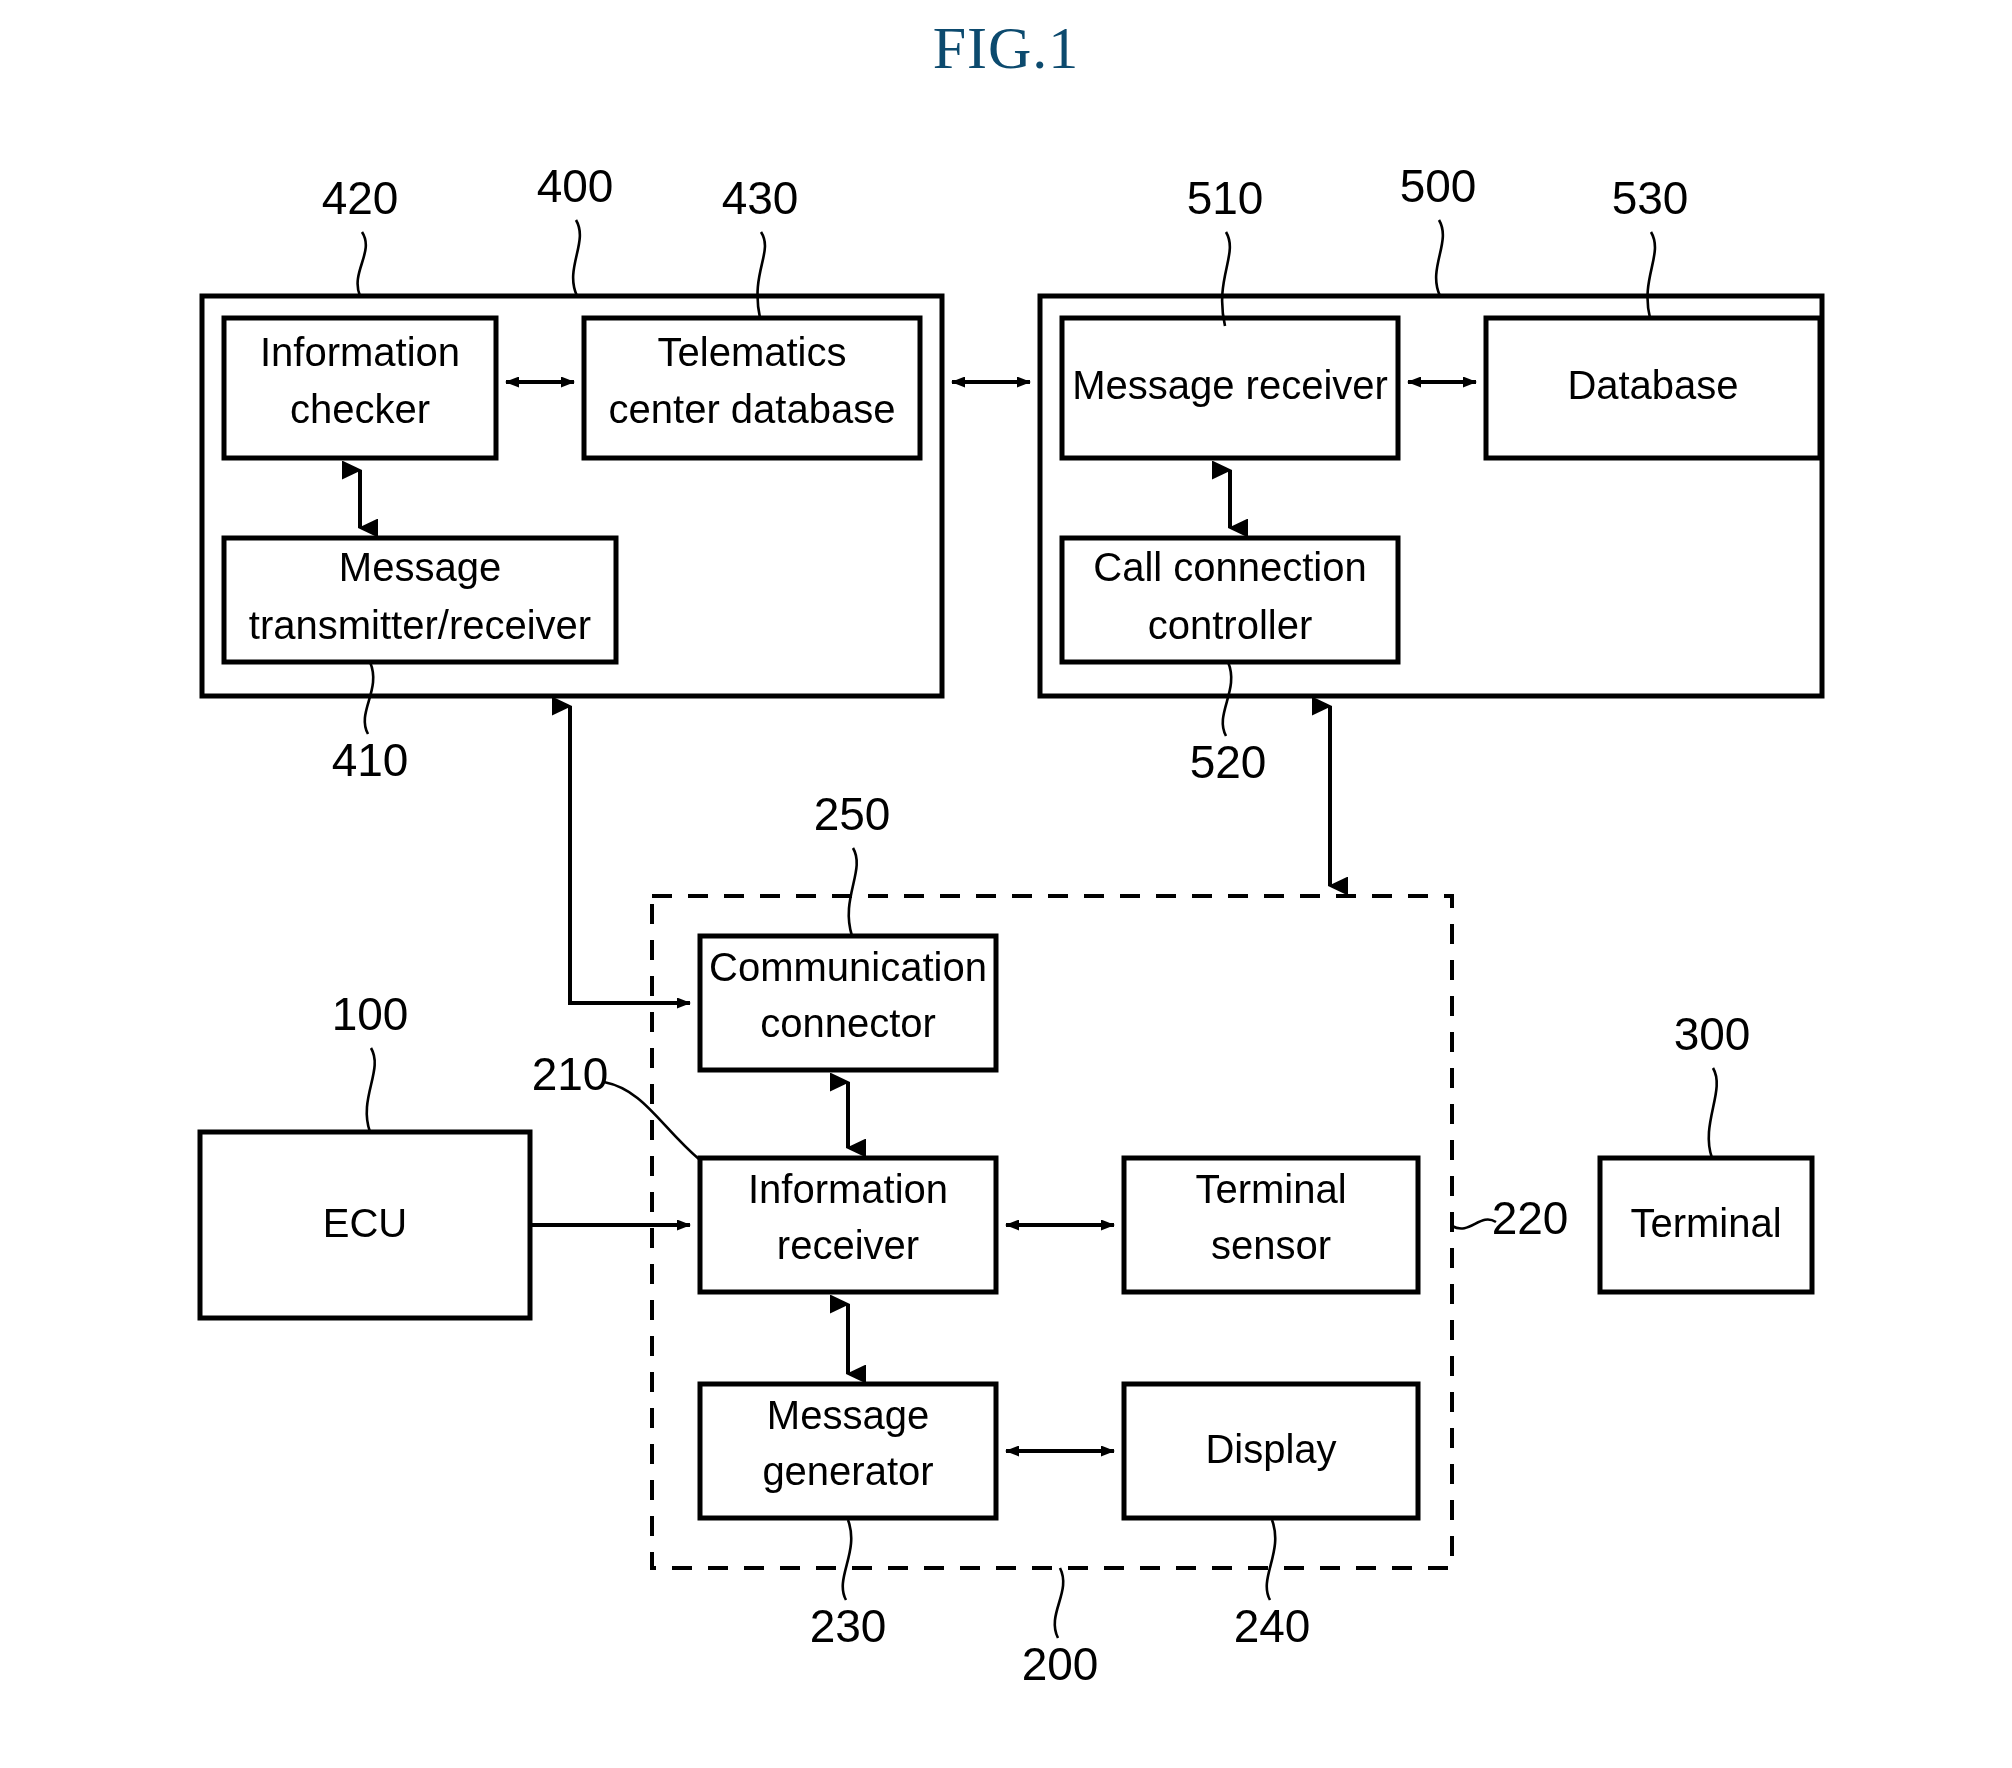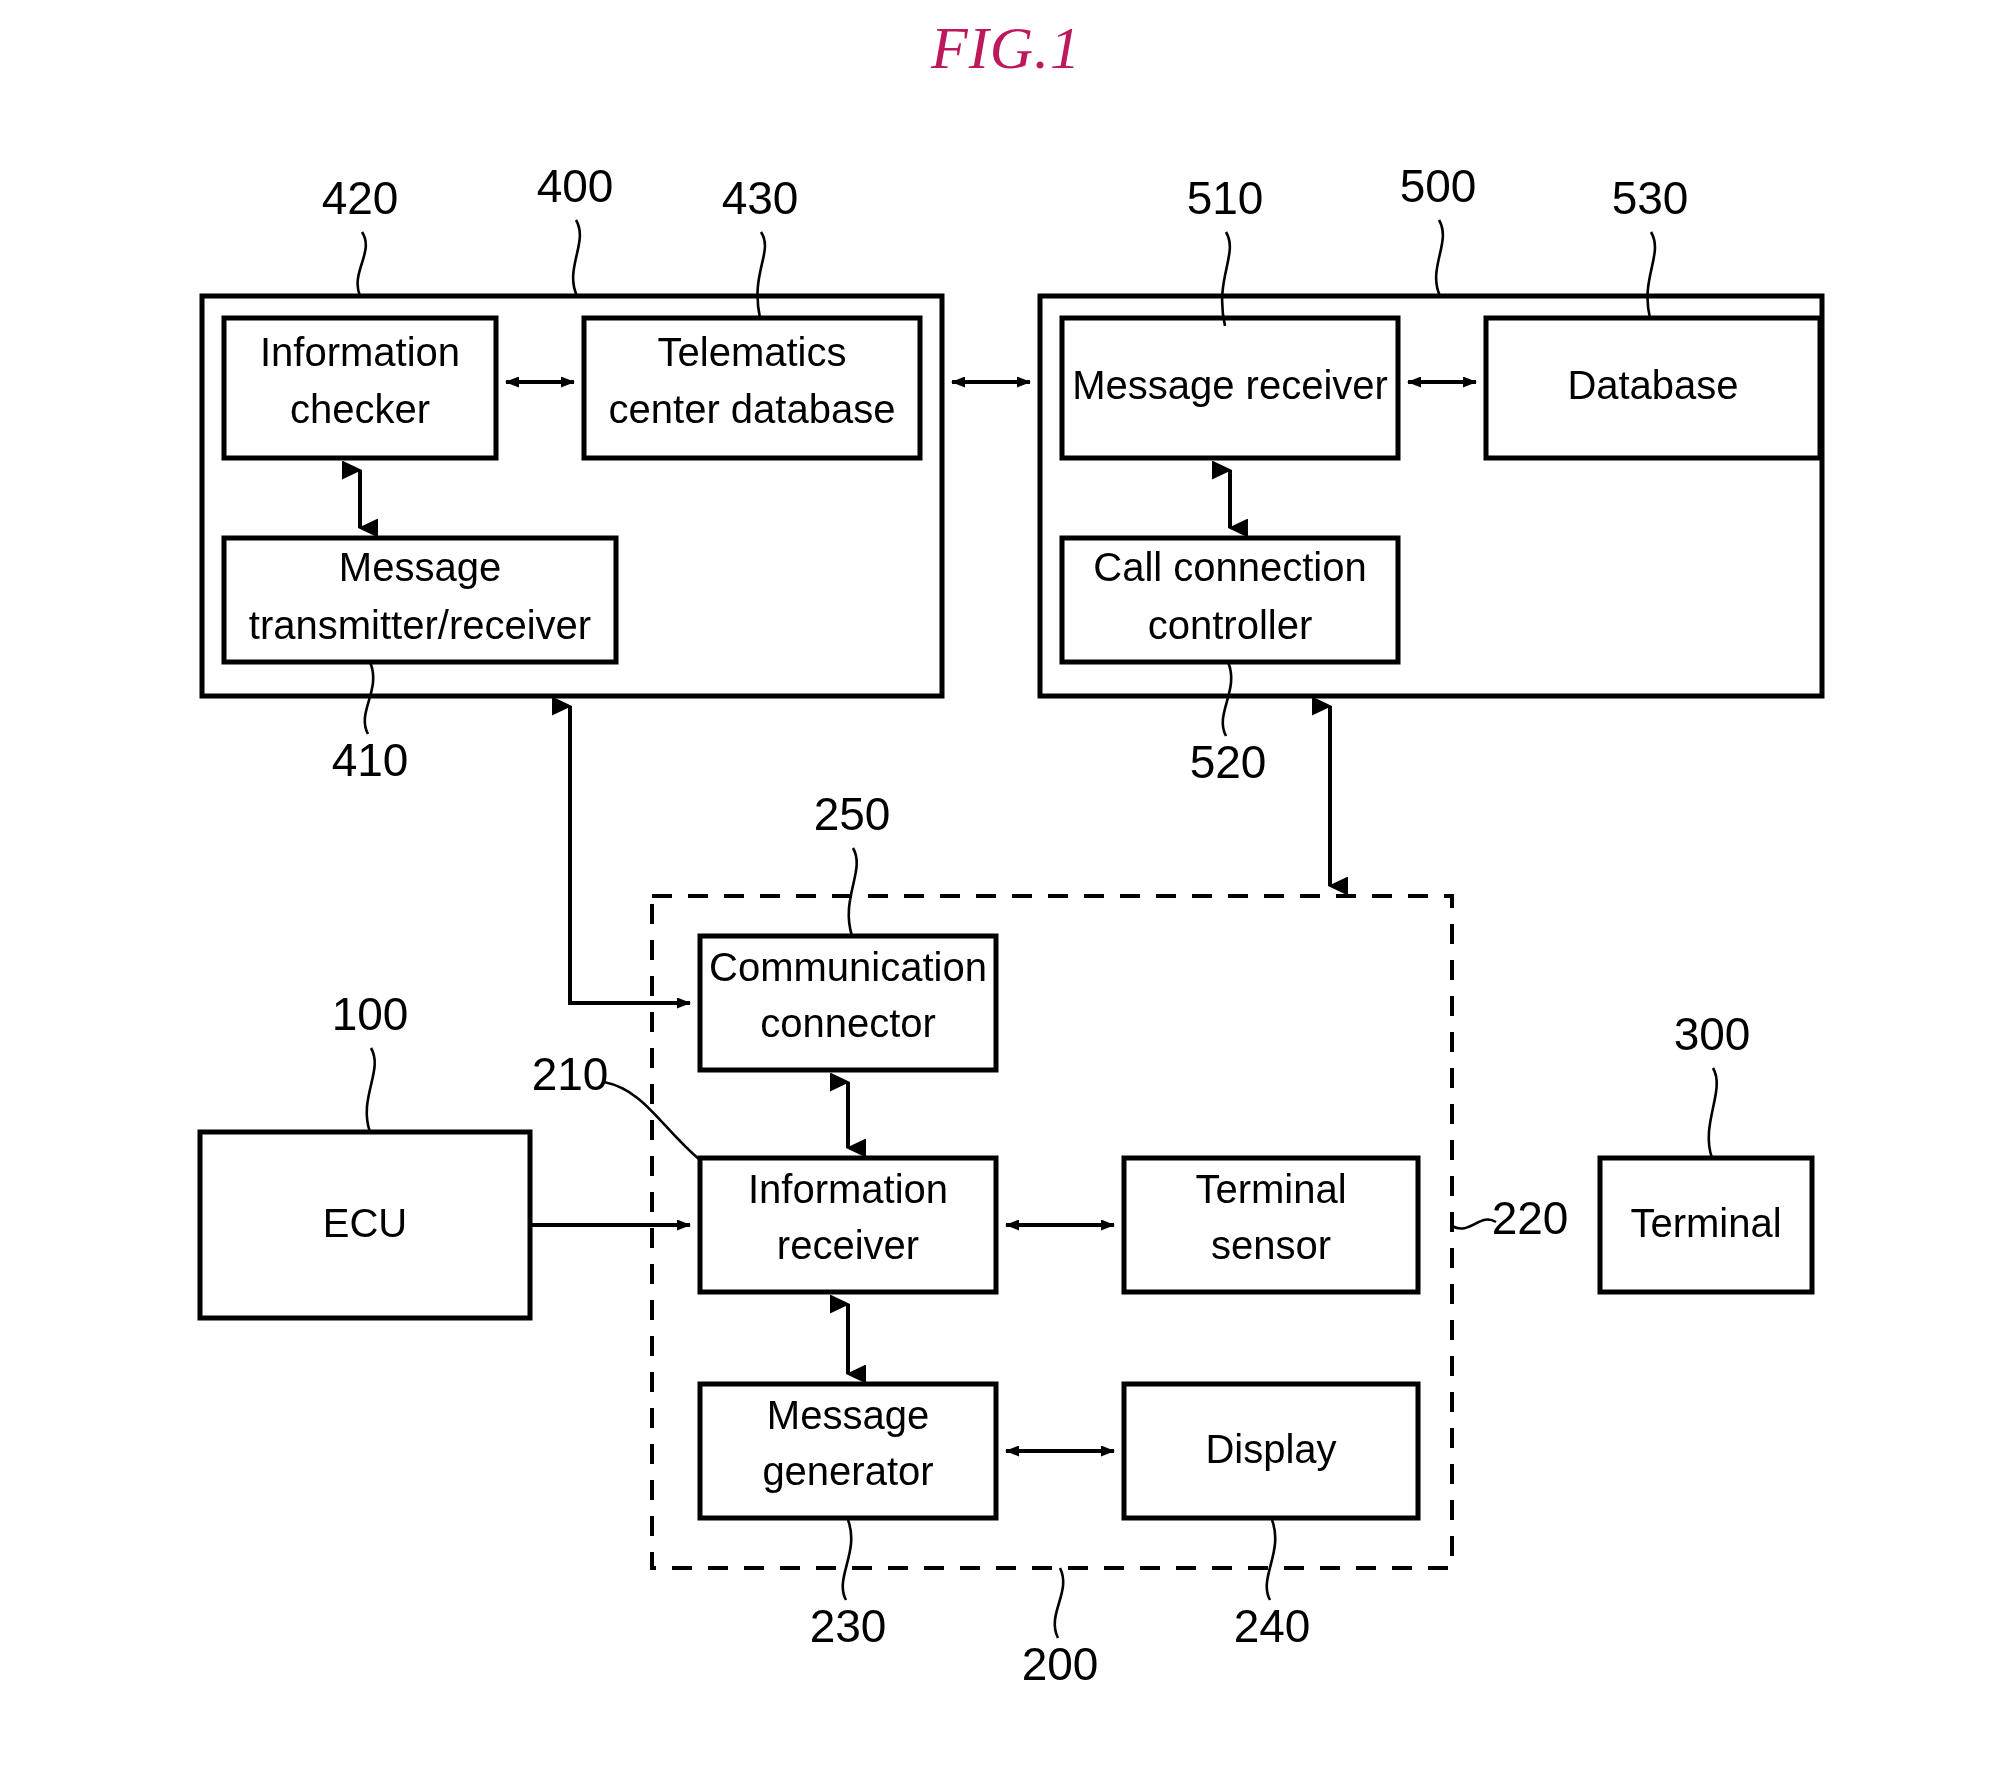--- a/index.html
+++ b/index.html
@@ -17,22 +17,21 @@
   }
   #figure-title {
     position: absolute;
     top: 14px;
     left: 0;
     width: 2012px;
     text-align: center;
     font-family: "Liberation Serif", serif;
     font-size: 60px;
     letter-spacing: 1px;
-    color: #be185d;
-    font-style: italic;
+    color: #0c4a6e;
   }
   #diagram {
     position: absolute;
     top: 0;
     left: 0;
     width: 2012px;
     height: 1768px;
     display: block;
   }
   .box-rect {

